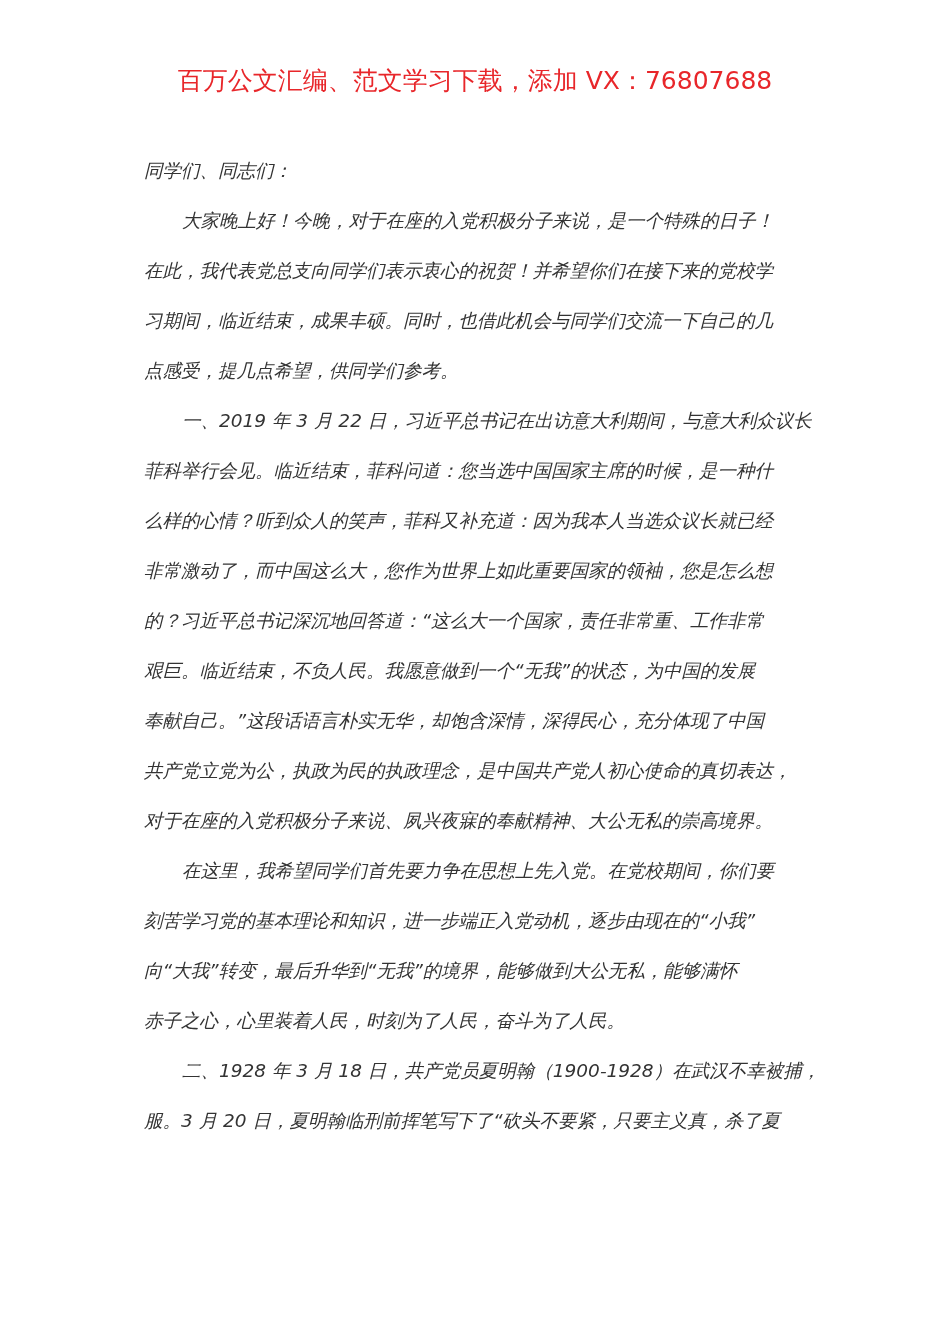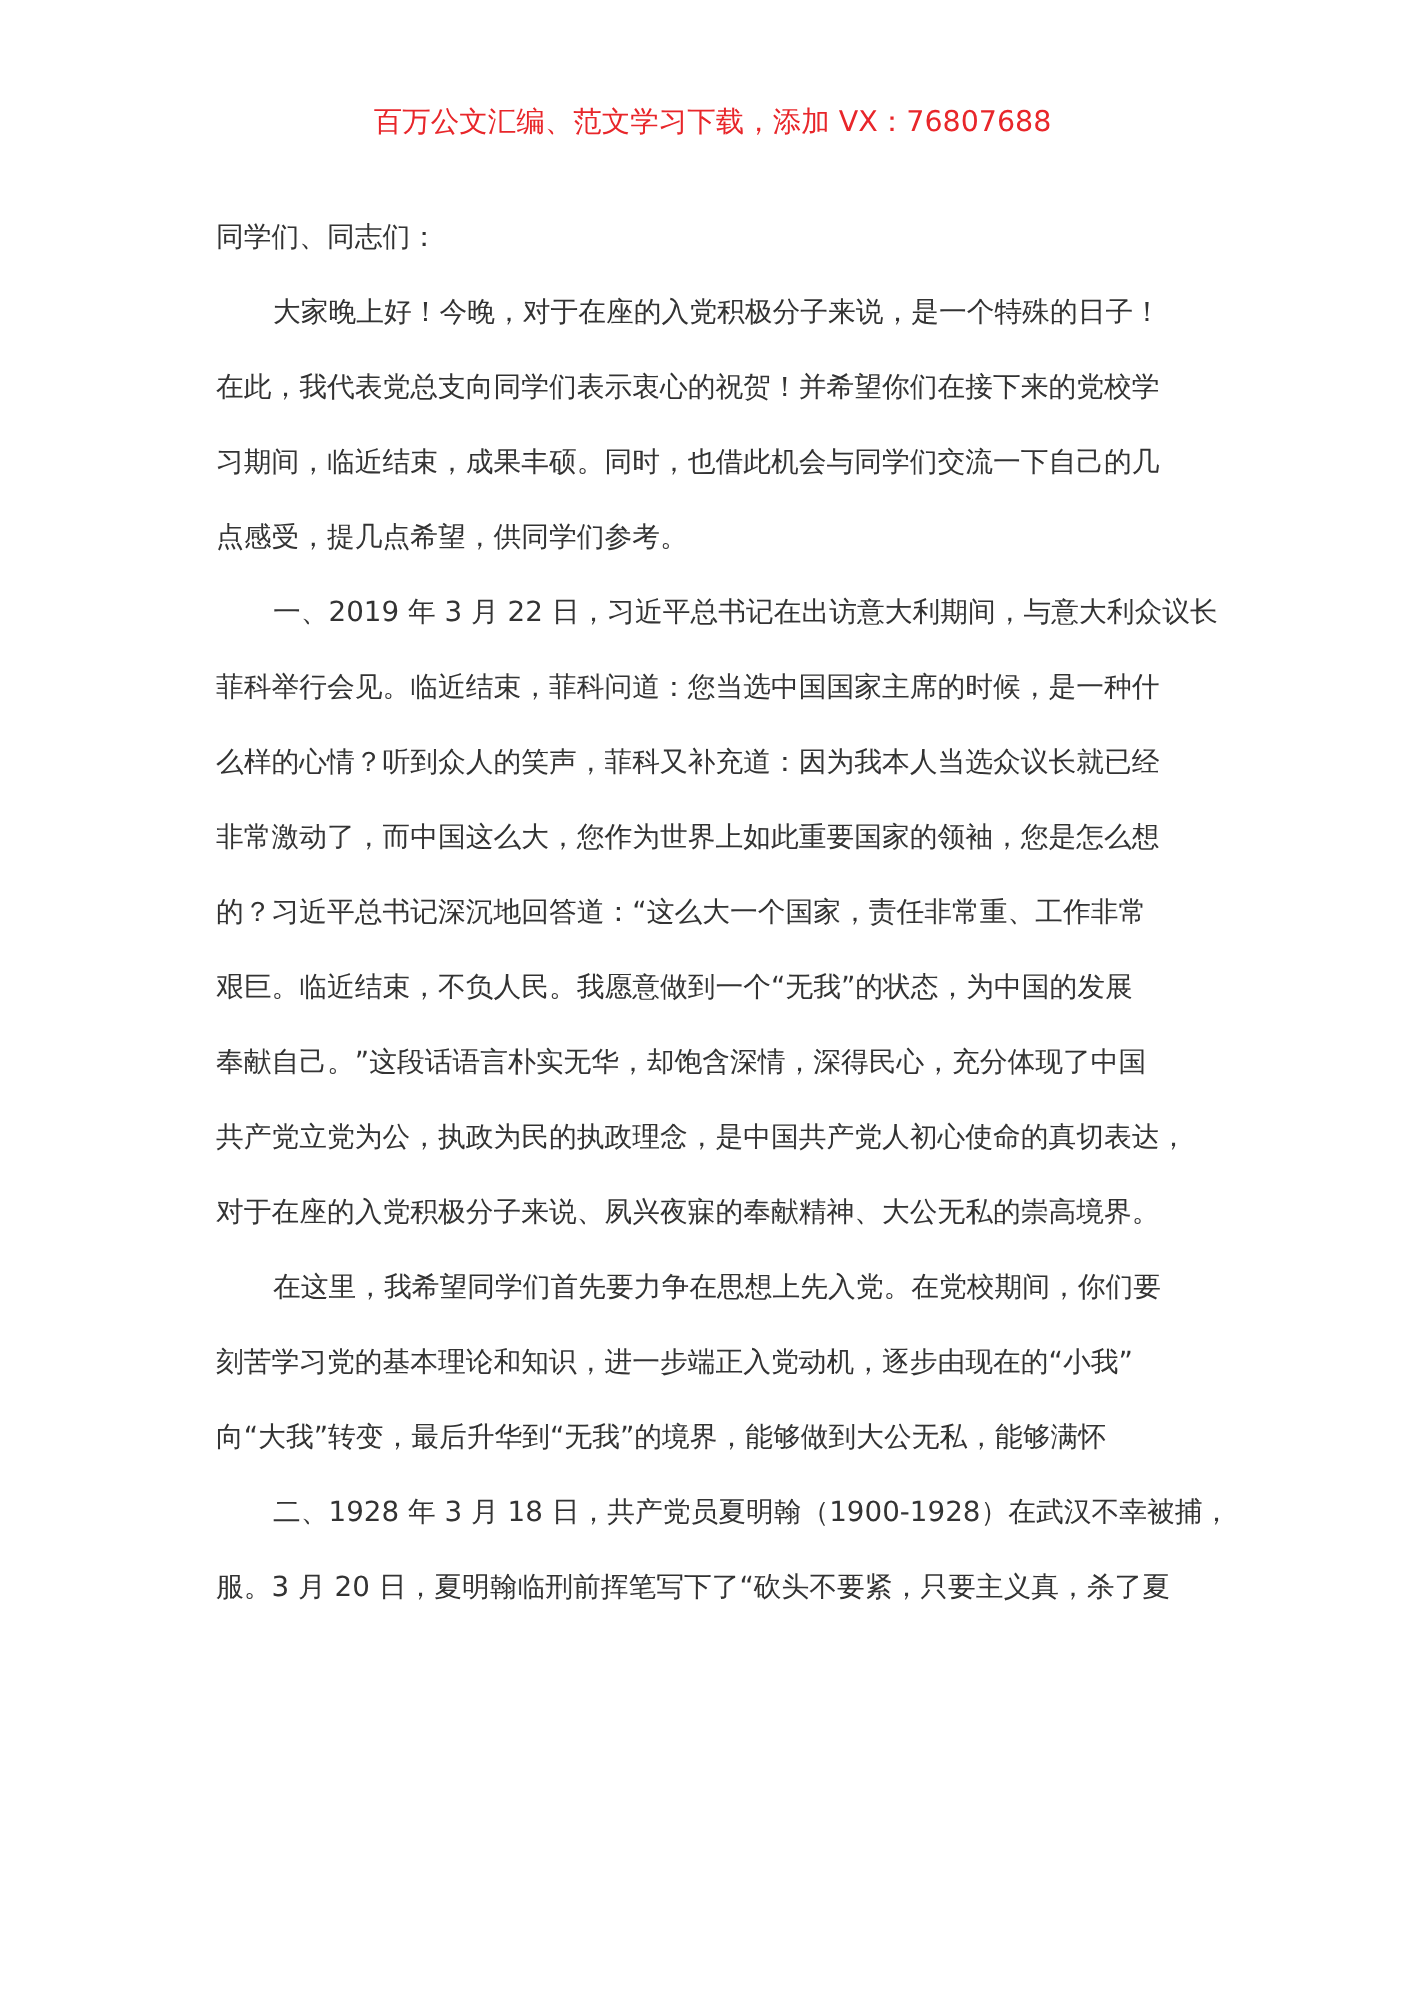--- a/index.html
+++ b/index.html
@@ -13,33 +13,34 @@
     position: relative;
     overflow: hidden;
     font-family: "DejaVu Sans", "Liberation Sans", sans-serif;
   }
   .header {
     position: absolute;
     top: 66px;
     left: 0;
     width: 950px;
     text-align: center;
-    font-size: 19px;
+    font-size: 25px;
     line-height: 30px;
     color: #e8262a;
     letter-spacing: 0px;
   }
   .body-text {
     position: absolute;
-    top: 134px;
+    top: 146px;
     left: 144px;
     width: 670px;
     color: #333333;
     font-size: 18.5px;
     line-height: 50px;
+    font-style: italic;
   }
   .line {
     display: block;
     white-space: nowrap;
     height: 50px;
   }
   .indent {
     padding-left: 38px;
   }
 </style>
@@ -59,15 +60,16 @@
   <span class="line">么样的心情？听到众人的笑声，菲科又补充道：因为我本人当选众议长就已经</span>
   <span class="line">非常激动了，而中国这么大，您作为世界上如此重要国家的领袖，您是怎么想</span>
   <span class="line">的？习近平总书记深沉地回答道：“这么大一个国家，责任非常重、工作非常</span>
   <span class="line">艰巨。临近结束，不负人民。我愿意做到一个“无我”的状态，为中国的发展</span>
   <span class="line">奉献自己。”这段话语言朴实无华，却饱含深情，深得民心，充分体现了中国</span>
   <span class="line">共产党立党为公，执政为民的执政理念，是中国共产党人初心使命的真切表达，</span>
   <span class="line">对于在座的入党积极分子来说、夙兴夜寐的奉献精神、大公无私的崇高境界。</span>
   <span class="line indent">在这里，我希望同学们首先要力争在思想上先入党。在党校期间，你们要</span>
   <span class="line">刻苦学习党的基本理论和知识，进一步端正入党动机，逐步由现在的“小我”</span>
   <span class="line">向“大我”转变，最后升华到“无我”的境界，能够做到大公无私，能够满怀</span>
+  <span class="line">赤子之心，心里装着人民，时刻为了人民，奋斗为了人民。</span>
   <span class="line indent">二、1928 年 3 月 18 日，共产党员夏明翰（1900-1928）在武汉不幸被捕，</span>
   <span class="line">服。3 月 20 日，夏明翰临刑前挥笔写下了“砍头不要紧，只要主义真，杀了夏</span>
 </div>
 
 </body></html>

